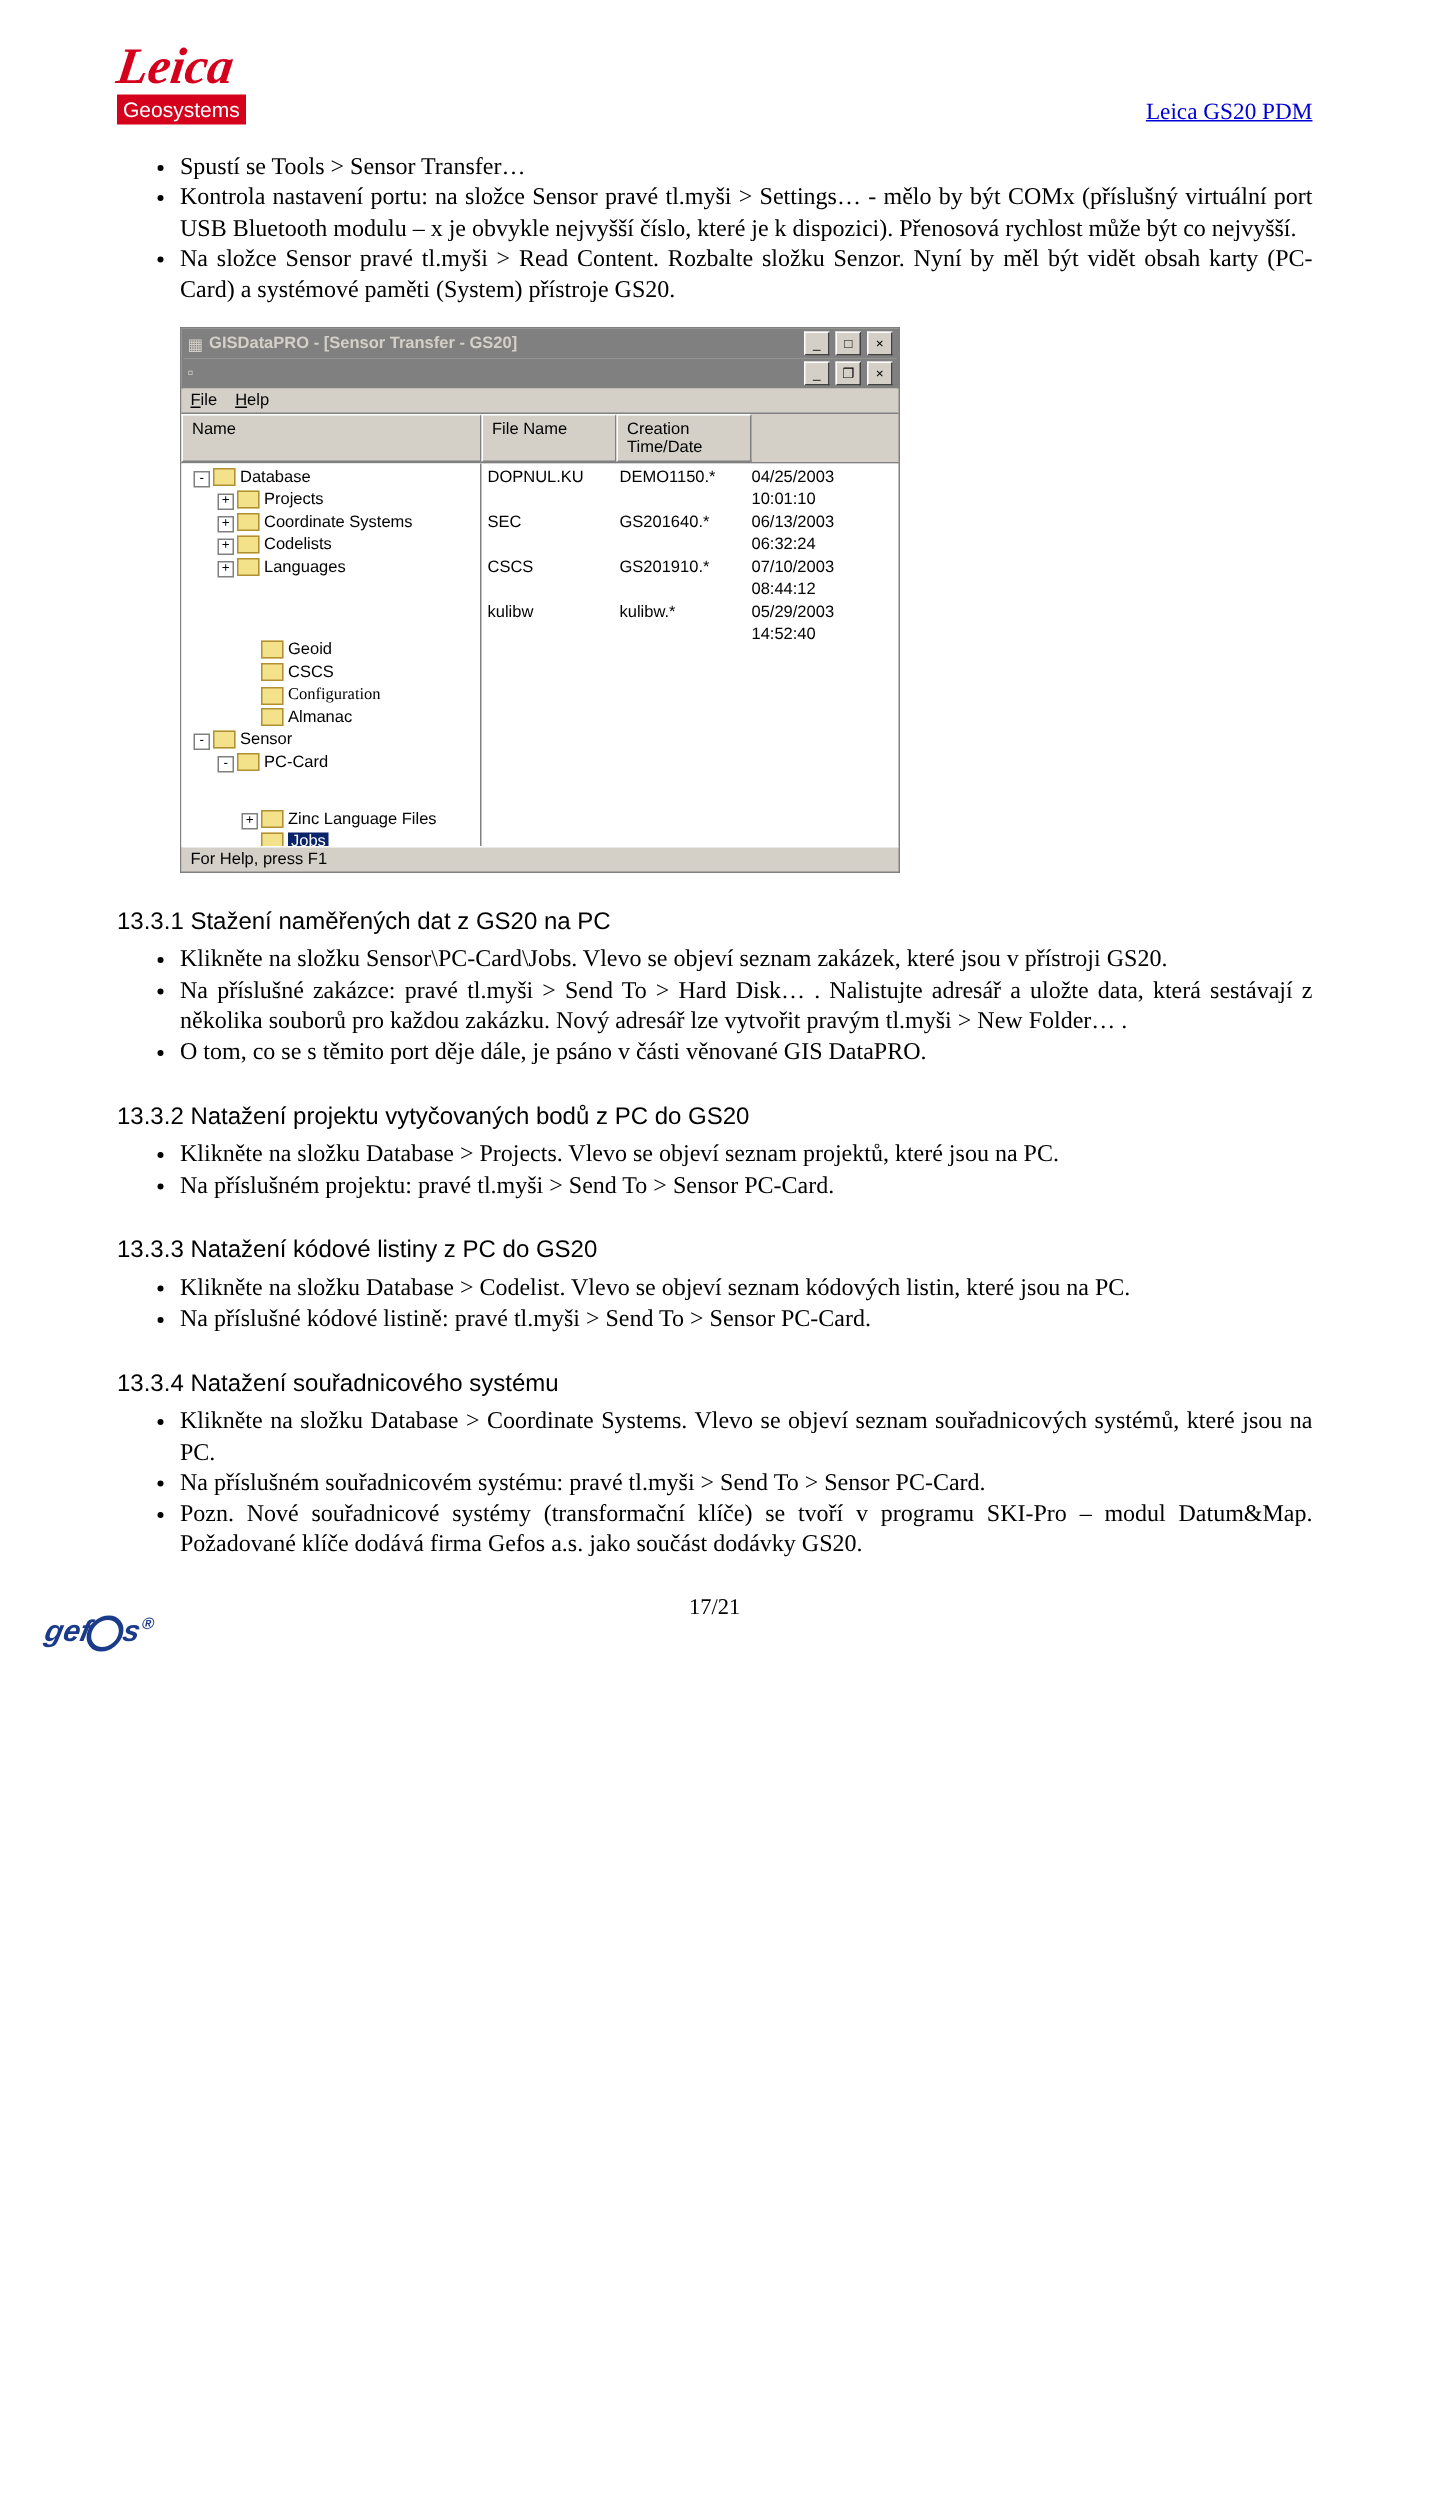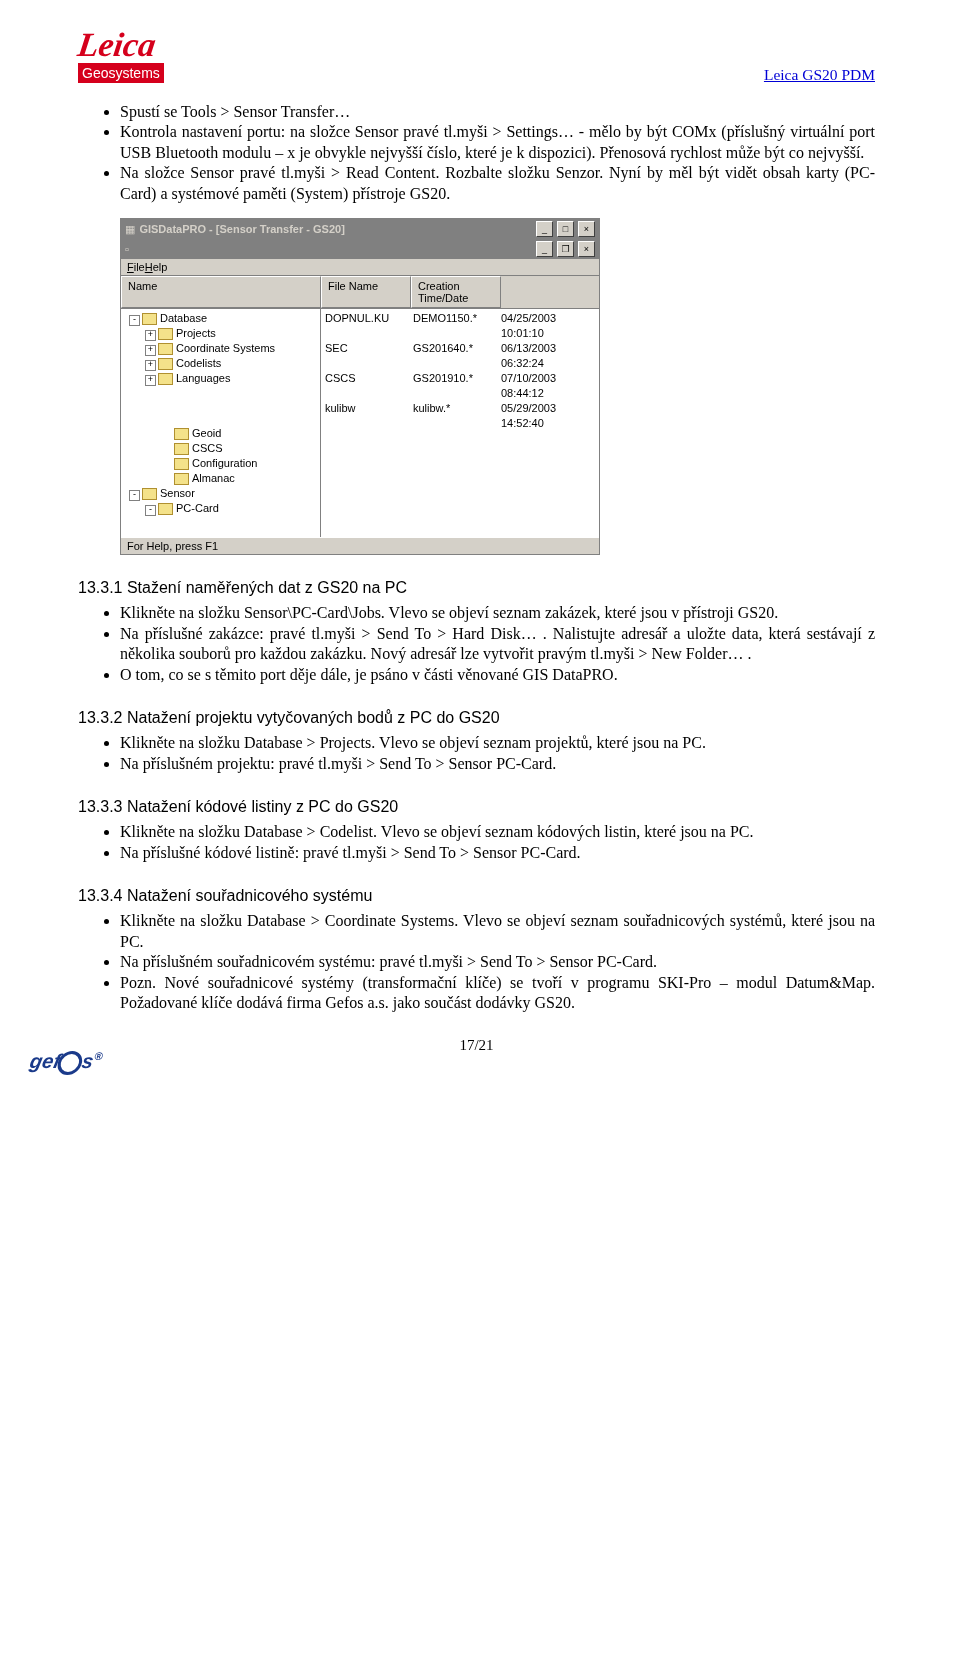--- a/index.html
+++ b/index.html
@@ -75,32 +75,32 @@
     display: flex;
     align-items: center;
     gap: 4px;
   }
   .sshot-title .txt { flex: 1; font-weight: bold; color:#d4d0c8;}
   .winbtn {
     width: 15px; height: 14px; background:#d4d0c8; border:1px solid #fff; border-right-color:#404040; border-bottom-color:#404040;
     display:inline-flex;align-items:center;justify-content:center;font-size:9px;color:#000;
   }
   .sshot-menu {
-    background:#d4d0c8;padding:2px 6px;display:flex;border-bottom:1px solid #808080;
+    background:#d4d0c8;padding:2px 6px;display:flex;gap:12px;border-bottom:1px solid #808080;
   }
   .sshot-menu span{font-size:11px;}
   .sshot-u{text-decoration:underline;}
   .sshot-headers{
     display:grid;grid-template-columns: 200px 90px 90px 1fr;background:#d4d0c8;border-bottom:1px solid #808080;
   }
   .sshot-headers div{
     padding:3px 6px;border:1px solid #fff;border-right-color:#808080;border-bottom-color:#808080;font-size:11px;
   }
   .sshot-body{
-    display:grid;grid-template-columns:200px 1fr;background:#fff;height:228px;
+    display:grid;grid-template-columns:200px 1fr;background:#fff;height:255px;
   }
   .tree{
     border-right:1px solid #808080;padding:2px 4px;overflow:hidden;background:#fff;
   }
   .tree-row{white-space:nowrap;font-size:11px;line-height:15px;}
   .plusbox{display:inline-block;width:9px;height:9px;border:1px solid #808080;text-align:center;line-height:7px;font-size:9px;margin-right:2px;background:#fff;}
   .folder{display:inline-block;width:13px;height:10px;background:#f4e28a;border:1px solid #b09030;margin-right:3px;vertical-align:middle;}
   .tree .sel{background:#0a246a;color:#fff;padding:0 2px;}
   .rightpanel{padding:2px 4px;}
   .rightrow{display:grid;grid-template-columns:88px 88px 1fr;font-size:11px;line-height:15px;}
@@ -164,26 +164,26 @@
     </div>
     <div class="sshot-body">
       <div class="tree" id="tree">
           <div class="tree-row" style="padding-left: 4px;"><span class="plusbox">-</span><span class="folder"></span>Database</div>
           <div class="tree-row" style="padding-left: 20px;"><span class="plusbox">+</span><span class="folder"></span>Projects</div>
           <div class="tree-row" style="padding-left: 20px;"><span class="plusbox">+</span><span class="folder"></span>Coordinate Systems</div>
           <div class="tree-row" style="padding-left: 20px;"><span class="plusbox">+</span><span class="folder"></span>Codelists</div>
           <div class="tree-row" style="padding-left: 20px;"><span class="plusbox">+</span><span class="folder"></span>Languages</div>
           <div class="tree-row" style="padding-left: 36px; margin-top: 40px;"><span style="display:inline-block;width:13px;"></span><span class="folder"></span>Geoid</div>
           <div class="tree-row" style="padding-left: 36px;"><span style="display:inline-block;width:13px;"></span><span class="folder"></span>CSCS</div>
-          <div class="tree-row" style="padding-left: 36px;"><span style="display:inline-block;width:13px;"></span><span class="folder"></span>Configuration</div>
+          <div class="tree-row" style="padding-left: 36px; font-family: Liberation Serif, serif;"><span style="display:inline-block;width:13px;"></span><span class="folder"></span>Configuration</div>
           <div class="tree-row" style="padding-left: 36px;"><span style="display:inline-block;width:13px;"></span><span class="folder"></span>Almanac</div>
           <div class="tree-row" style="padding-left: 4px;"><span class="plusbox">-</span><span class="folder"></span>Sensor</div>
           <div class="tree-row" style="padding-left: 20px;"><span class="plusbox">-</span><span class="folder"></span>PC-Card</div>
           <div class="tree-row" style="padding-left: 36px; margin-top: 23px;"><span class="plusbox">+</span><span class="folder"></span>Zinc Language Files</div>
-          <div class="tree-row" style="padding-left: 36px; text-align: right;"><span style="display:inline-block;width:13px;"></span><span class="folder"></span><span class="sel">Jobs</span></div>
+          <div class="tree-row" style="padding-left: 36px;"><span style="display:inline-block;width:13px;"></span><span class="folder"></span><span class="sel">Jobs</span></div>
           <div class="tree-row" style="padding-left: 36px;"><span class="plusbox">+</span><span class="folder"></span>Codelists</div>
           <div class="tree-row" style="padding-left: 36px;"><span class="plusbox">+</span><span class="folder"></span>Coordinate Systems</div>
         </div>
       <div class="rightpanel" id="rows">
           <div class="rightrow">
             <span>DOPNUL.KU</span>
             <span>DEMO1150.*</span>
             <span>04/25/2003 10:01:10</span>
           </div>
           <div class="rightrow">

